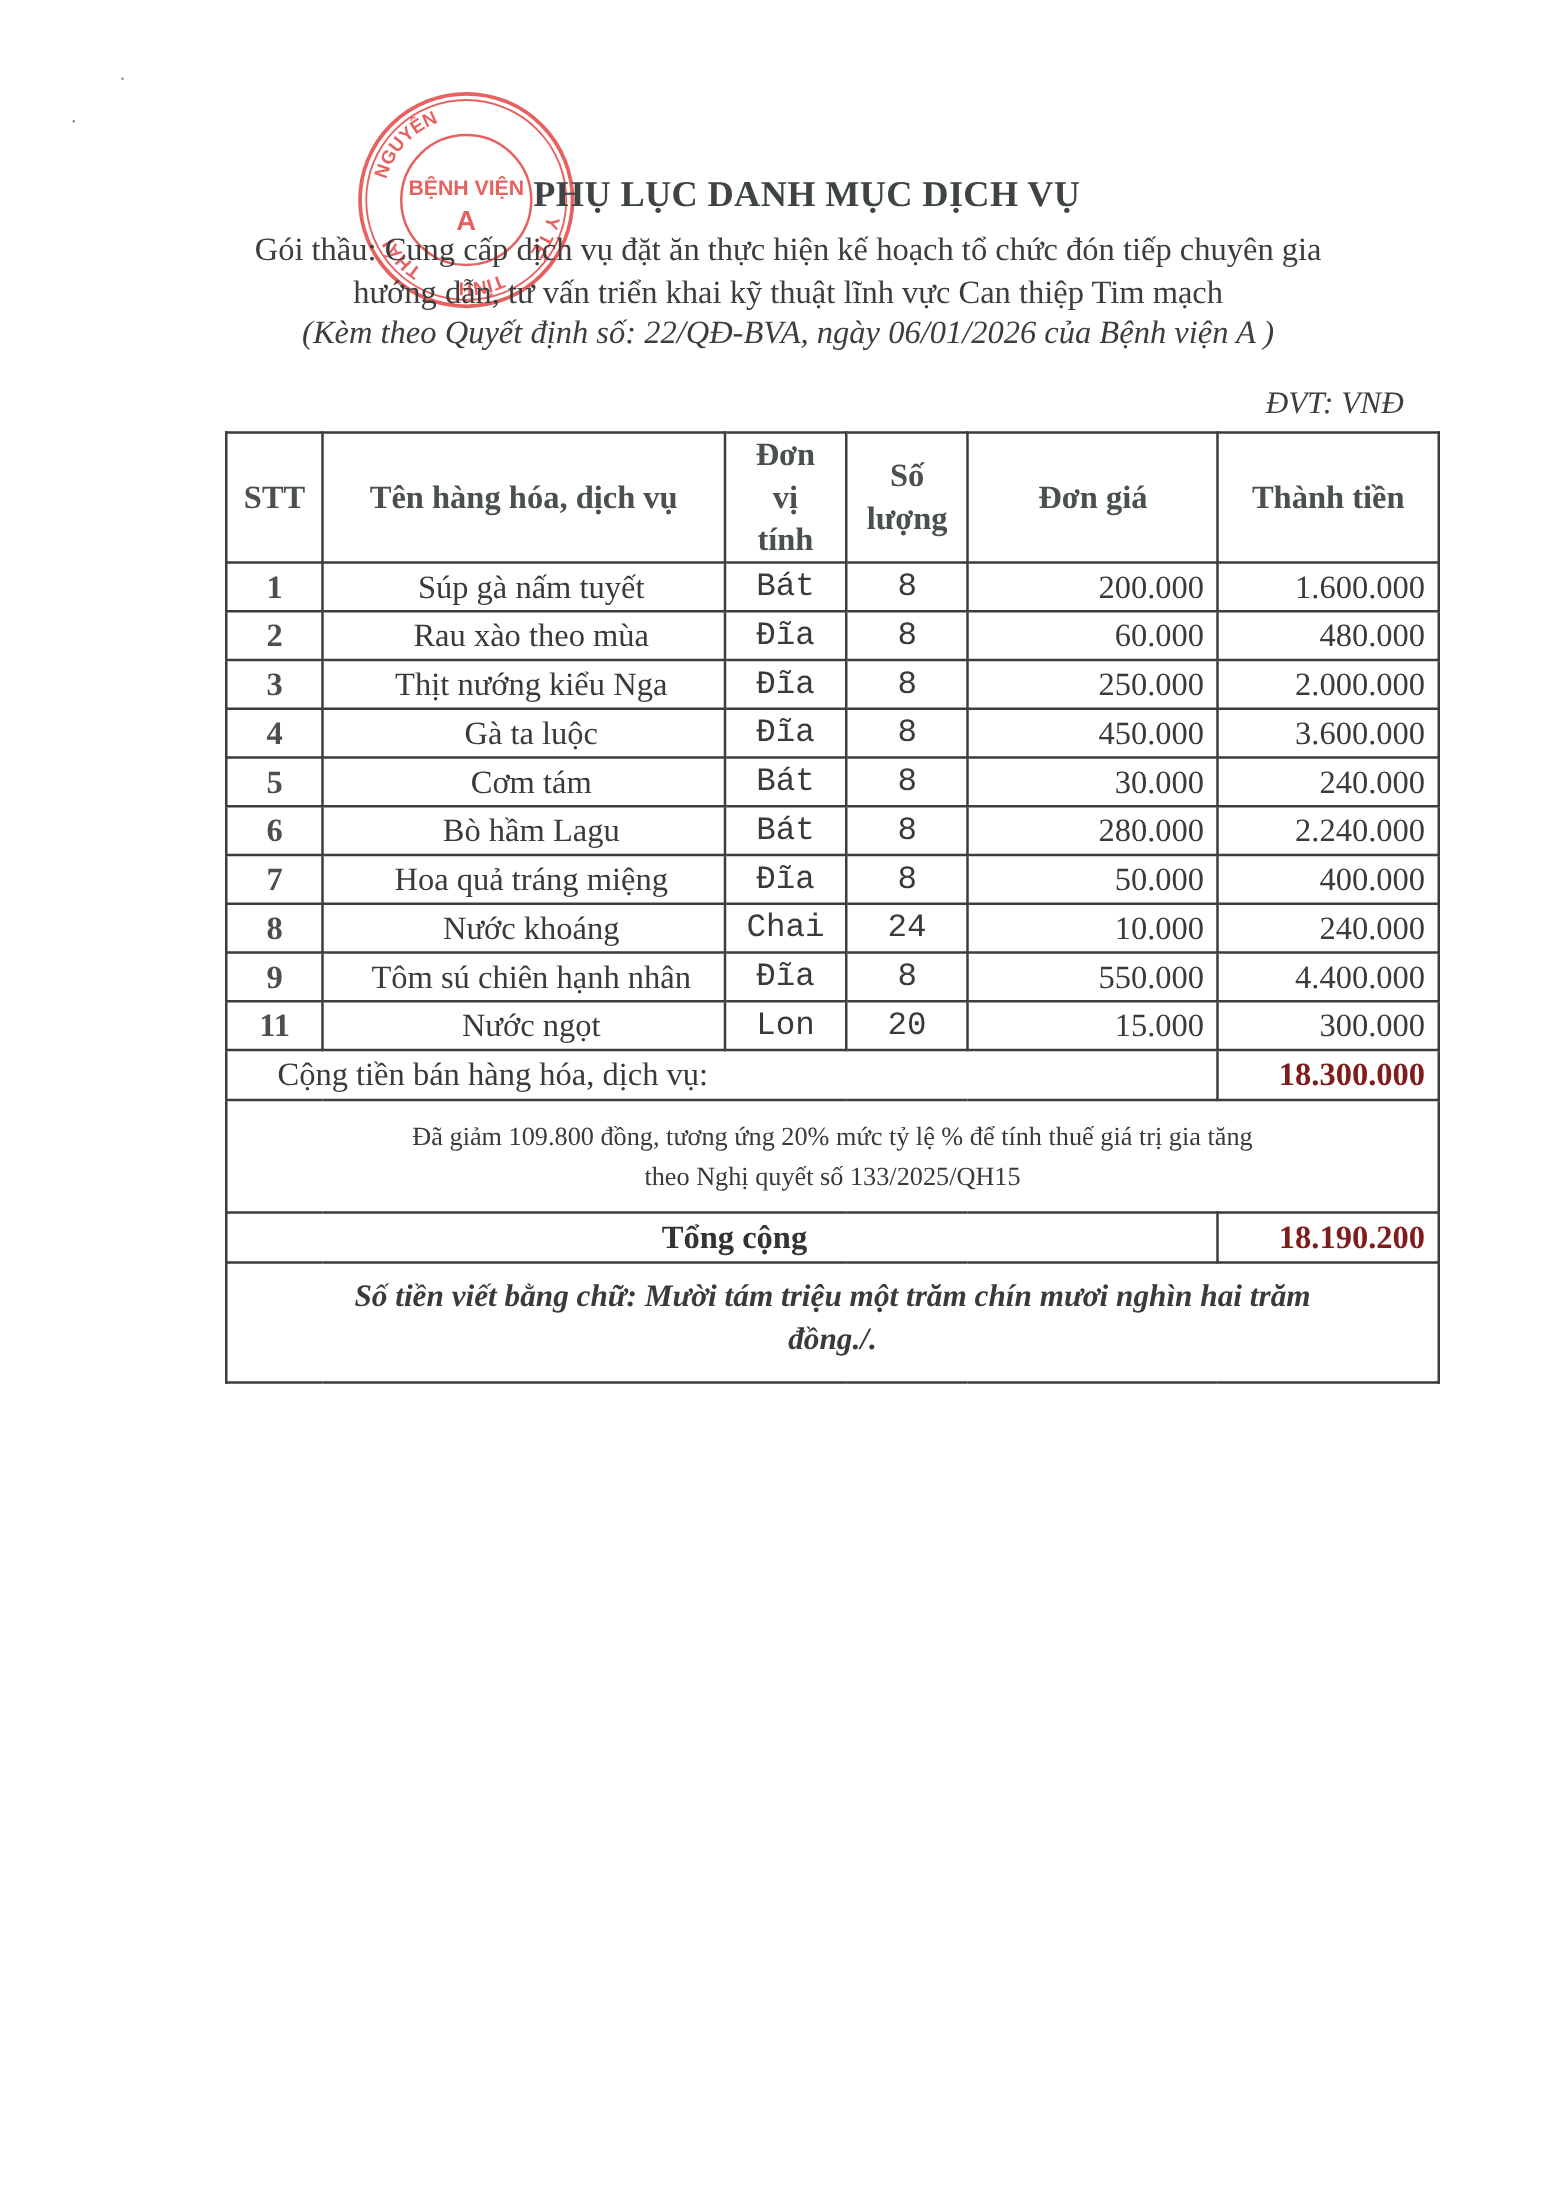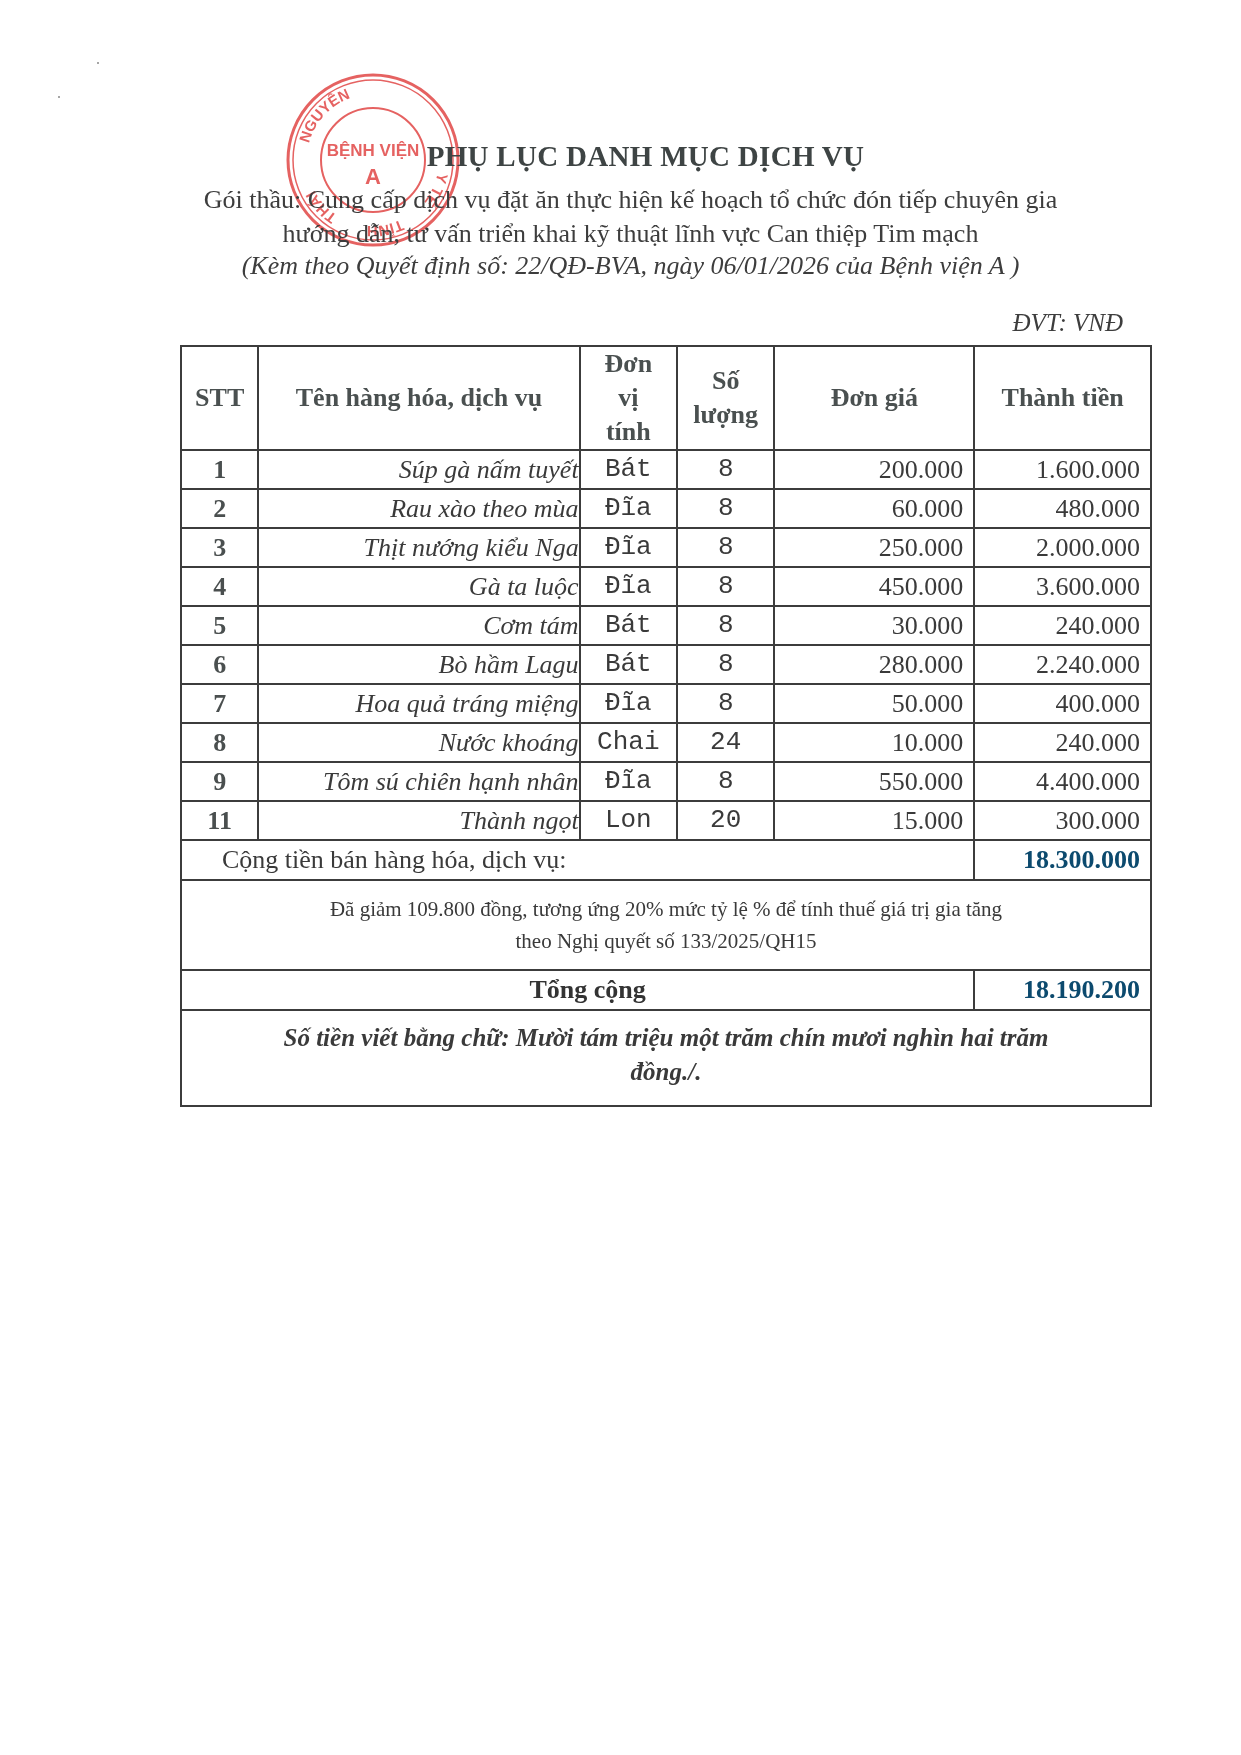--- a/index.html
+++ b/index.html
@@ -89,24 +89,23 @@
       height: 37px;
       line-height: 37px;
       vertical-align: middle;
     }
     td.stt {
       text-align: center;
       font-weight: bold;
       color: #4a4f4f;
     }
     td.name {
-      text-align: right;
+      text-align: center;
       padding-left: 12px !important;
       white-space: nowrap;
-      font-style: italic;
     }
     td.unit, td.qty {
       text-align: center;
       font-family: Liberation Mono, monospace;
     }
     td.price, td.total {
       text-align: right;
       padding-right: 10px !important;
     }
     tr.subtotal td {
@@ -115,21 +114,21 @@
     }
     td.subtotal-label {
       text-align: left;
       font-size: 26px;
       padding-left: 40px !important;
     }
     td.subtotal-value, td.grand-value {
       text-align: right;
       padding-right: 10px !important;
       font-weight: bold;
-      color: #0c4a6e;
+      color: #7f1d1d;
     }
     tr.discount td {
       height: 80px;
       text-align: center;
       font-size: 21px;
       line-height: 32px;
       padding: 4px 10px !important;
     }
     tr.grand td {
       height: 38px;
@@ -303,21 +302,21 @@
         <tr class="item">
           <td class="stt">9</td>
           <td class="name">Tôm sú chiên hạnh nhân</td>
           <td class="unit">Đĩa</td>
           <td class="qty">8</td>
           <td class="price">550.000</td>
           <td class="total">4.400.000</td>
         </tr>
         <tr class="item">
           <td class="stt">11</td>
-          <td class="name">Thành ngọt</td>
+          <td class="name">Nước ngọt</td>
           <td class="unit">Lon</td>
           <td class="qty">20</td>
           <td class="price">15.000</td>
           <td class="total">300.000</td>
         </tr>
       </tbody>
     <tbody>
       <tr class="subtotal">
         <td colspan="5" class="subtotal-label">Cộng tiền bán hàng hóa, dịch vụ:</td>
         <td class="subtotal-value">18.300.000</td>

